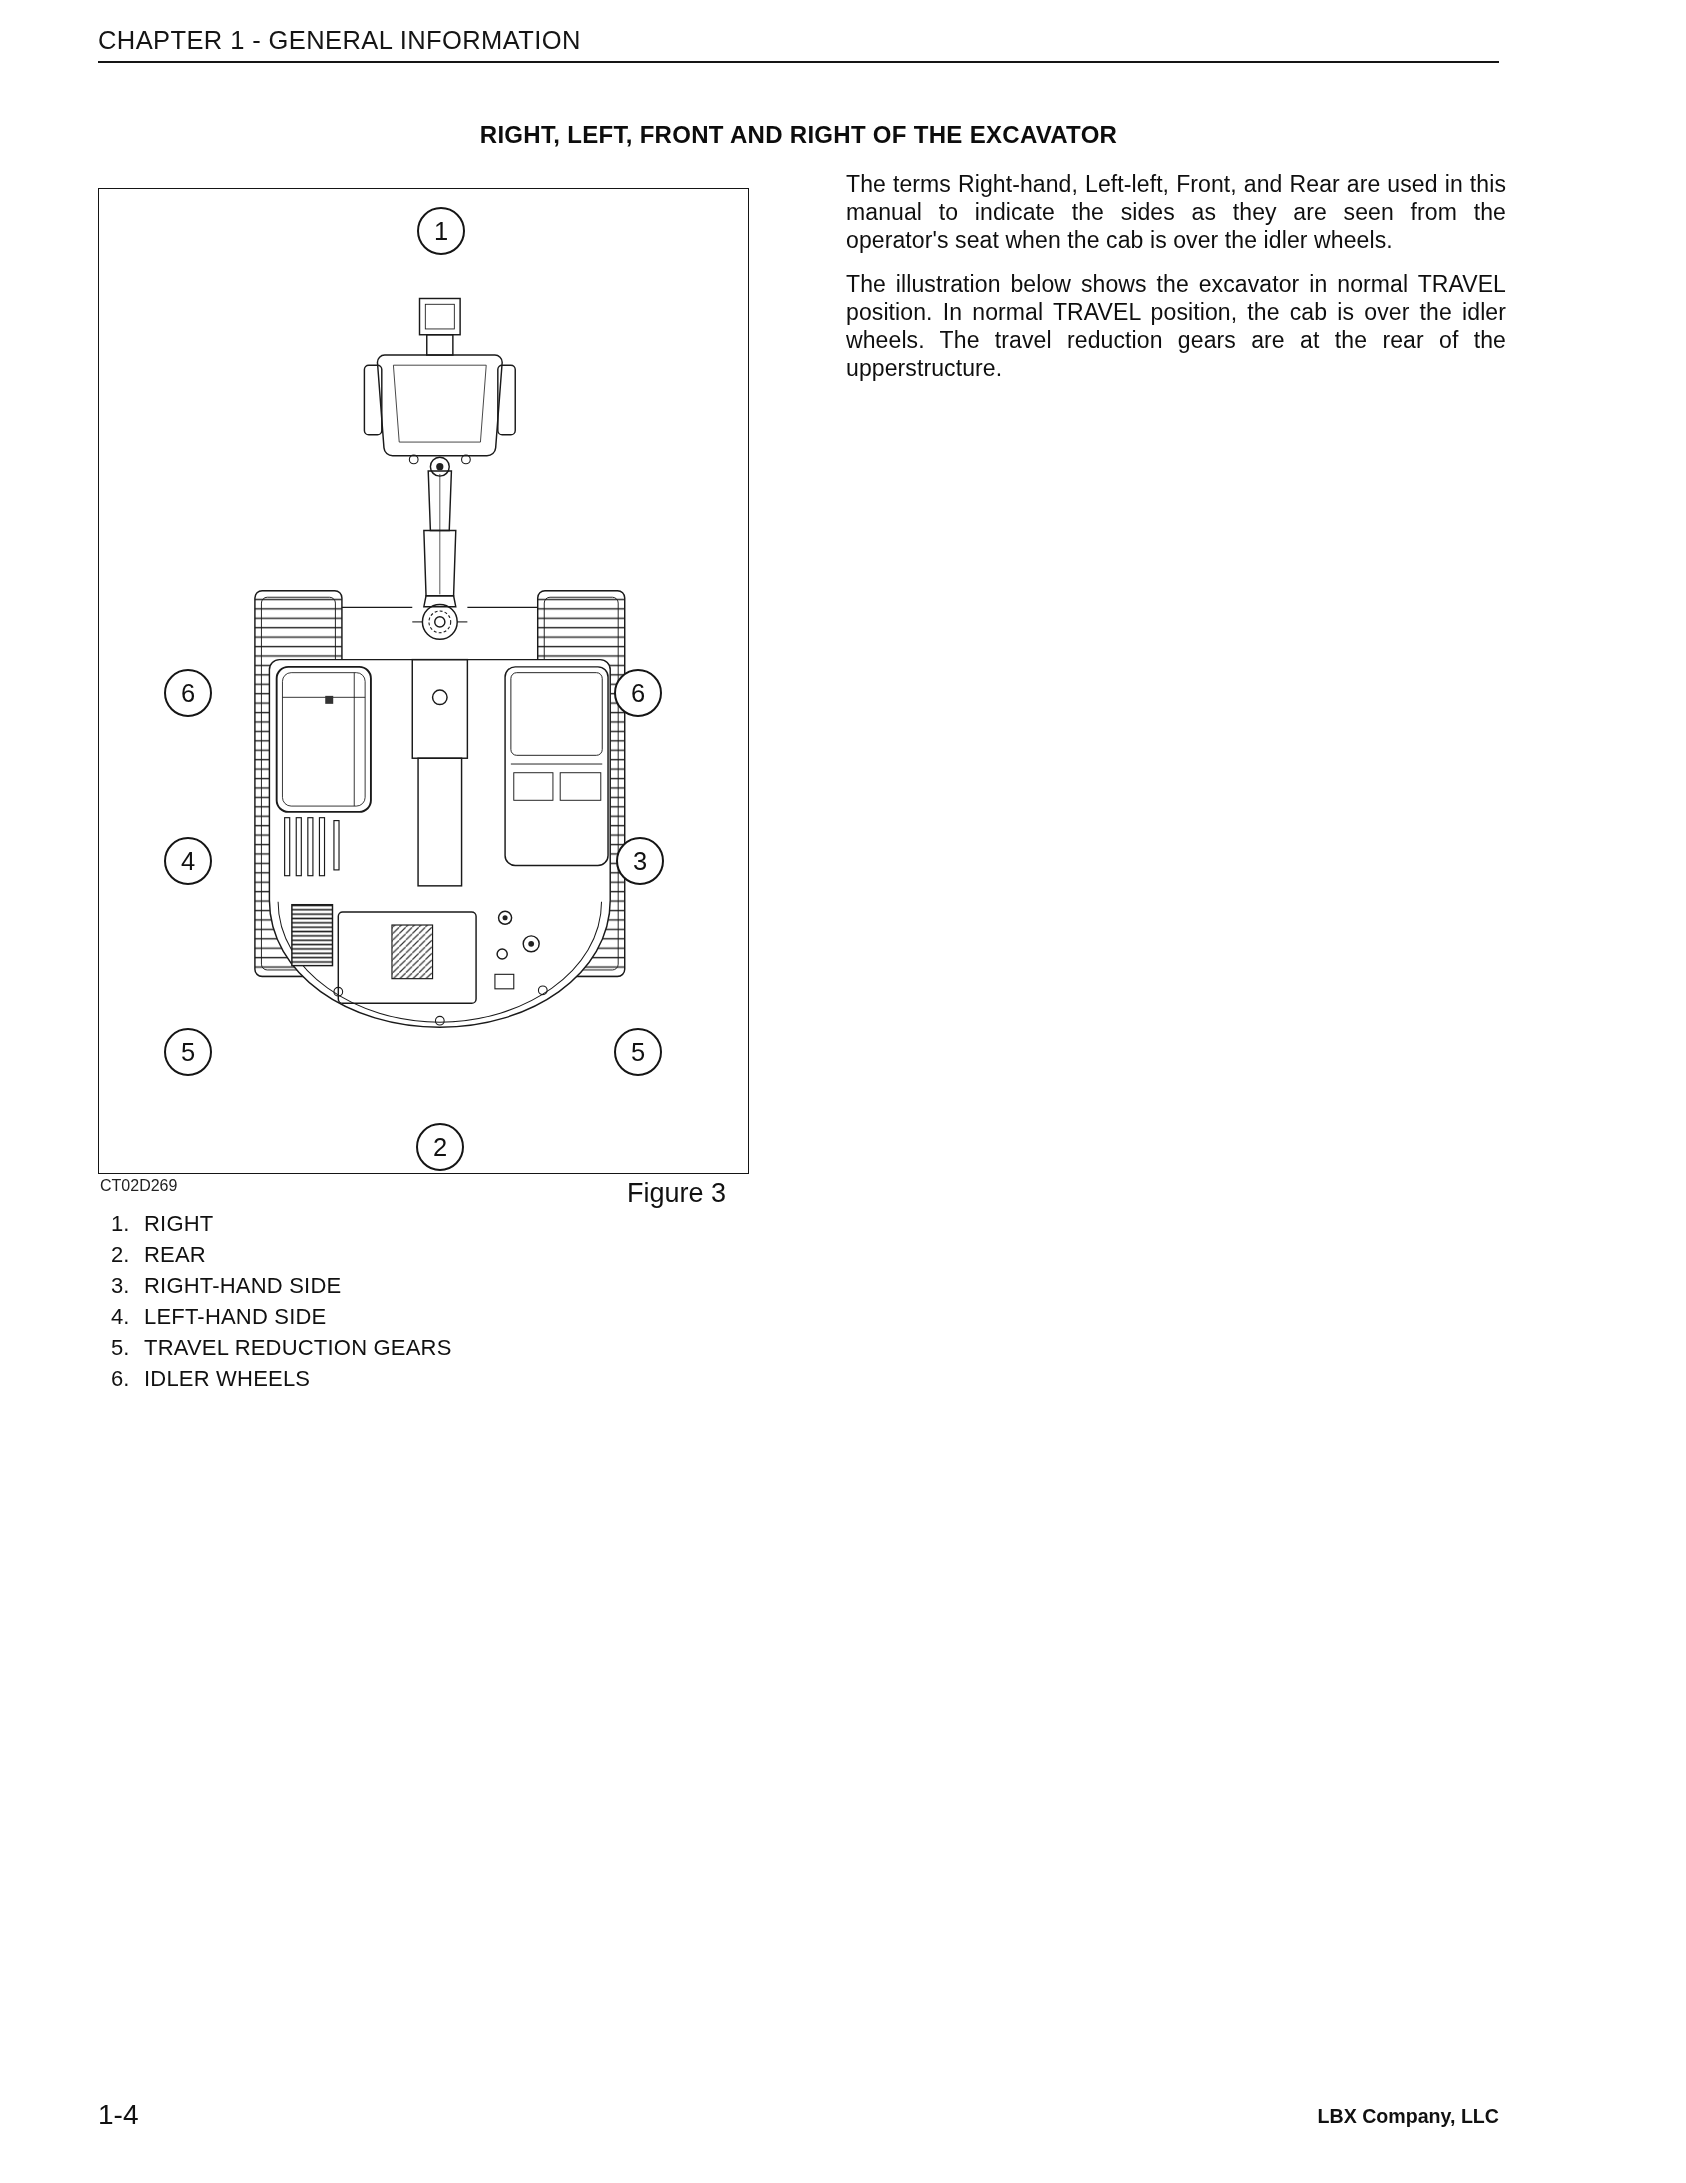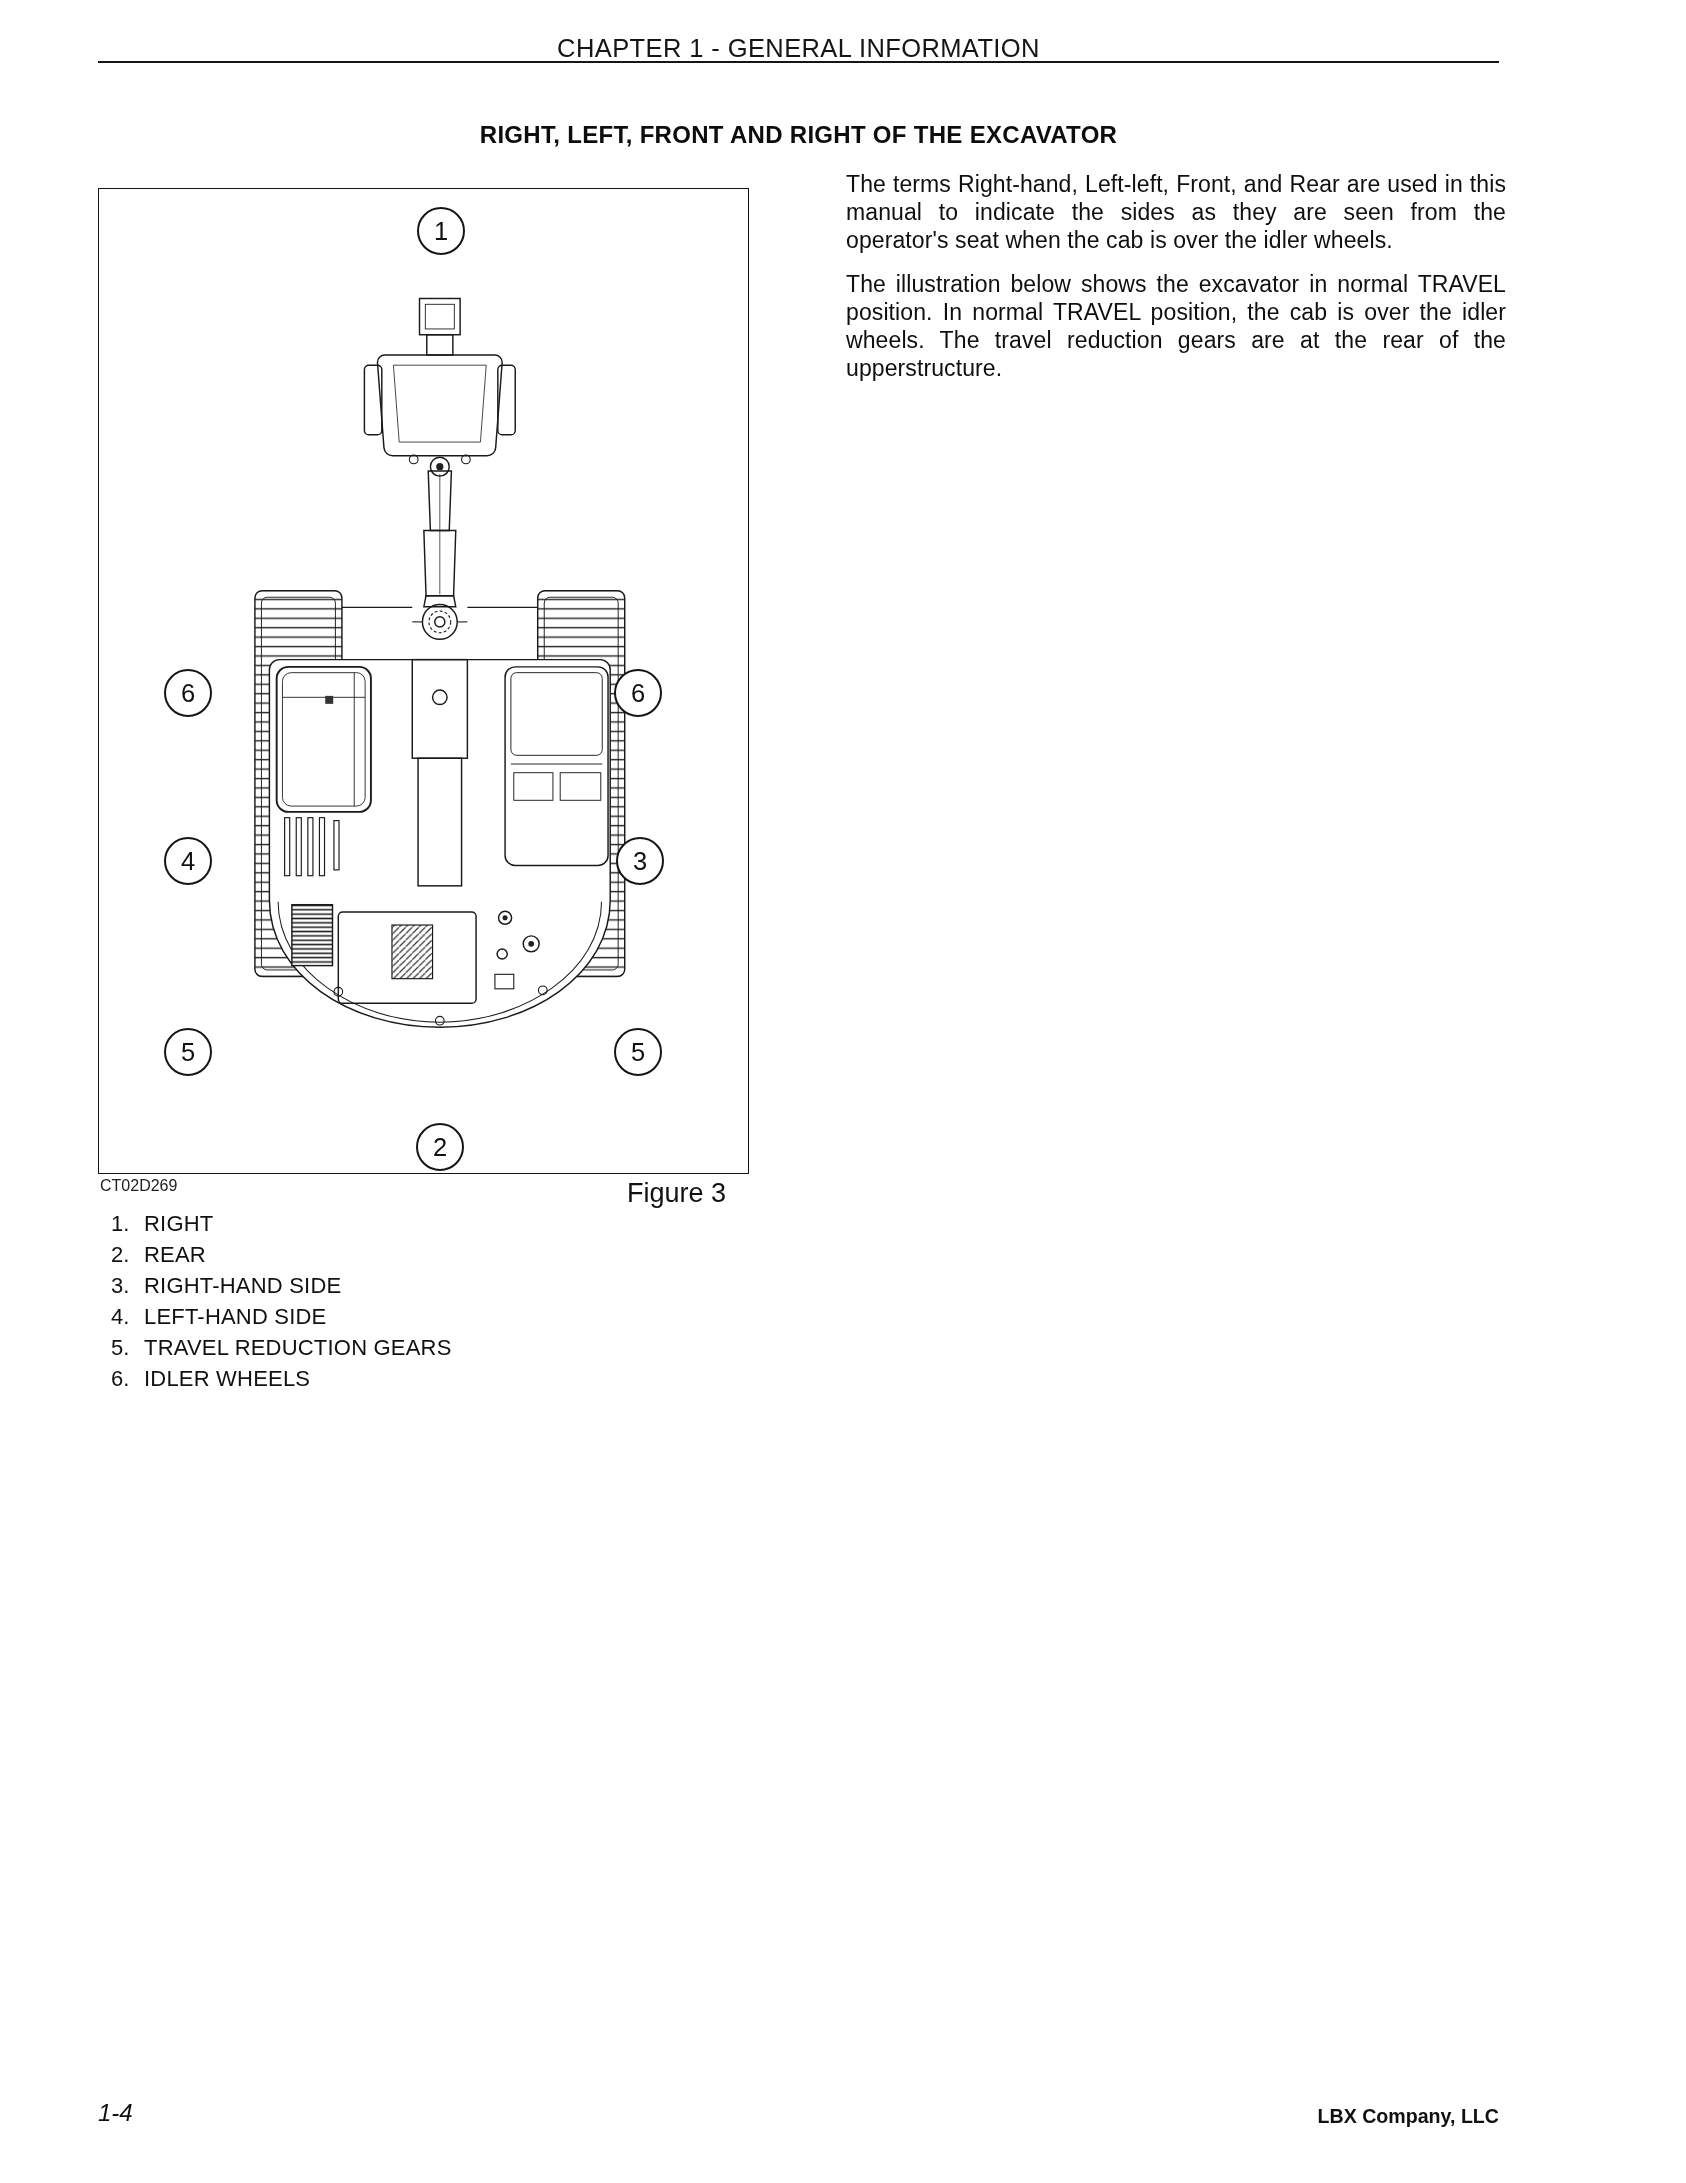--- a/index.html
+++ b/index.html
@@ -2,21 +2,21 @@
 <html style="font-size:11.6px"><head>
 <meta charset="utf-8">
 <style>
   html,body { margin:0; padding:0; background:#e8e8e8; }
   .page {
     position:relative; width:1687px; height:2183px; background:#ffffff;
     color:#111; font-family:"Liberation Sans", sans-serif; overflow:hidden;
   }
   .header-title {
     position:absolute; top:26px; left:98px; width:1401px;
-    text-align:center; font-size:25.5px; letter-spacing:0.4px; color:#151515;margin-top:8px;
+    text-align:left; font-size:25.5px; letter-spacing:0.4px; color:#151515;
   }
   .header-rule {
     position:absolute; top:61px; left:98px; width:1401px; height:2.2px; background:#151515;
   }
   .section-title {
     position:absolute; top:121px; left:98px; width:1401px; text-align:center;
     font-size:24px; font-weight:bold; letter-spacing:0.3px; color:#0d0d0d;
   }
   .figure-box {
     position:absolute; left:98px; top:188px; width:651px; height:986px;
@@ -50,21 +50,21 @@
   .legend-row { display:flex; line-height:23px; margin-bottom:8px; }
   .legend-num { width:33px; flex:0 0 33px; }
   .legend-label { letter-spacing:0.2px; }
   .right-col {
     position:absolute; left:846px; top:170px; width:660px;
     font-size:23px; line-height:28px; text-align:justify; color:#0f0f0f;
     letter-spacing:0.1px;
   }
   .right-col p { margin:0 0 16px 0; }
   .footer-page {
-    position:absolute; left:98px; top:2099px; font-size:24px; color:#111;font-style:italic;
+    position:absolute; left:98px; top:2099px; font-size:28px; color:#111;
   }
   .footer-company {
     position:absolute; left:98px; top:2105px; width:1401px; text-align:right;
     font-size:19.6px; font-weight:bold; color:#111;
   }
 </style>
 </head>
 <body>
 
 <div class="page">

